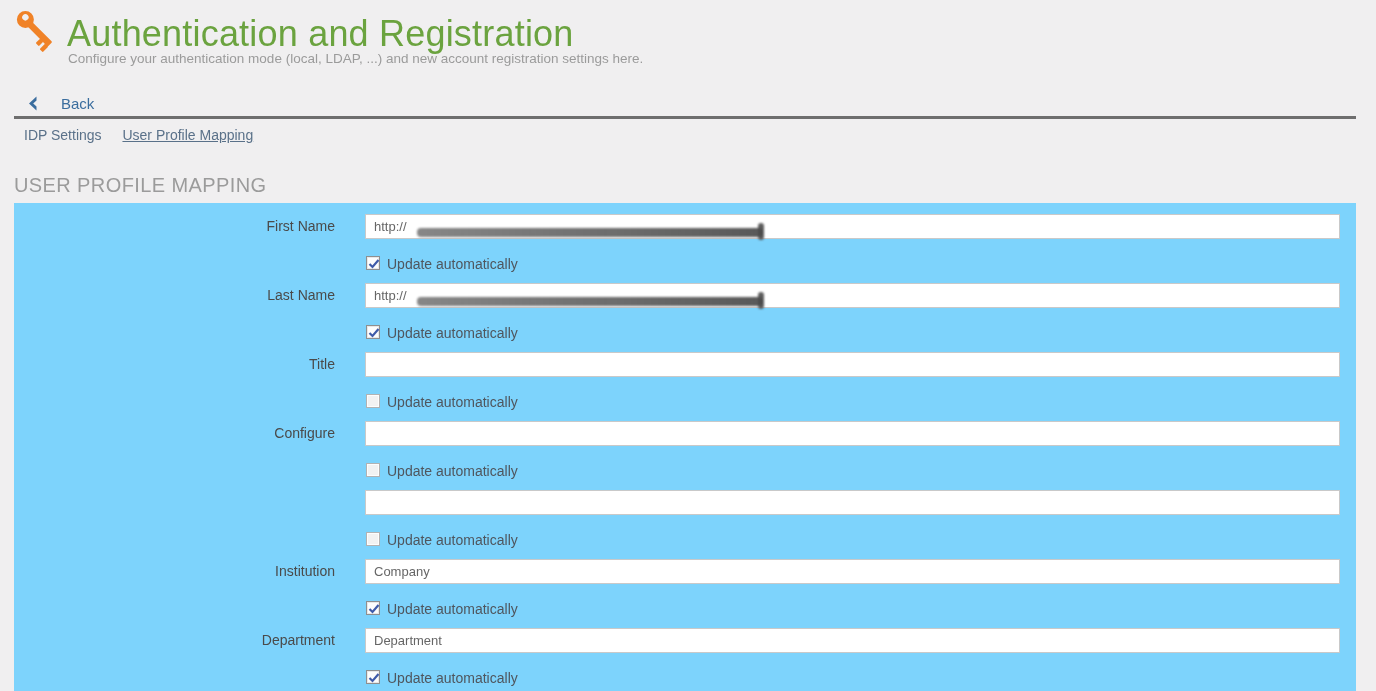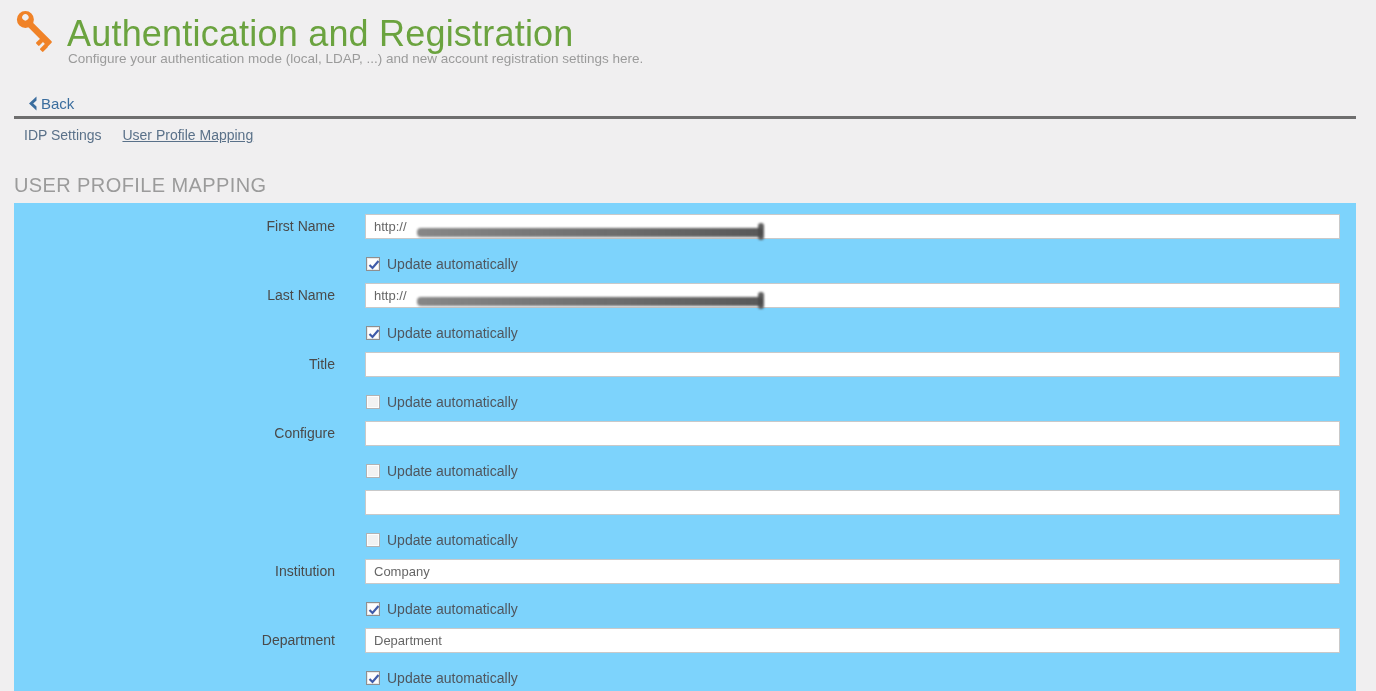--- a/index.html
+++ b/index.html
@@ -17,21 +17,21 @@
     font-size: 36px; font-weight: 400; color: #6ba33f; letter-spacing: 0.2px;
   }
   .page-subtitle {
     position: absolute; left: 68px; top: 51px;
     font-size: 13.5px; color: #9b9b9b;
   }
   
   .back-link {
     position: absolute; left: 27px; top: 95px;
     font-size: 15px; color: #3a6d9e; cursor: pointer;
-    display: flex; align-items: center; gap: 3px;
+    display: flex; align-items: center; gap: 23px;
   }
   .back-chevron { width: 11px; height: 15px; display: inline-block; }
   
   .dark-rule {
     position: absolute; left: 14px; top: 116px;
     width: 1342px; height: 3px; background: #6e6e6e;
   }
   
   .tab-bar { position: absolute; left: 24px; top: 127px; font-size: 14px; color: #5a7189; }
   .tab { display: inline-block; cursor: pointer; }
@@ -77,21 +77,21 @@
     background: linear-gradient(to right, rgba(95,95,95,0.75), rgba(80,80,80,0.95));
     border-radius: 4px;
     filter: blur(1.3px);
   }
   .redaction::after {
     content: ""; position: absolute; right: -1px; top: -5px;
     width: 6px; height: 17px; background: rgba(75,75,75,0.9); border-radius: 3px;
   }
   .check-row {
     position: absolute; left: 352px; top: 42px;
-    display: flex; align-items: center; gap: 7px; height: 16px;
+    display: flex; align-items: flex-start; gap: 7px; height: 16px;
   }
   .checkbox {
     width: 14px; height: 14px; display: inline-block; position: relative;
     background: #fdfdfd; cursor: pointer; flex: 0 0 auto;
   }
   .checkbox.checked { border: 1px solid #8f8f8f; box-shadow: inset 0 0 0 1px #e8e8e8; }
   .checkbox.unchecked { border: 1px solid #b2b2b2; background: #f2f2f2; box-shadow: inset 0 0 0 1px #fdfdfd; }
   .checkbox svg { position: absolute; left: 1px; top: 1px; }
   .check-label { font-size: 14px; color: #4f565e; }
 </style>

